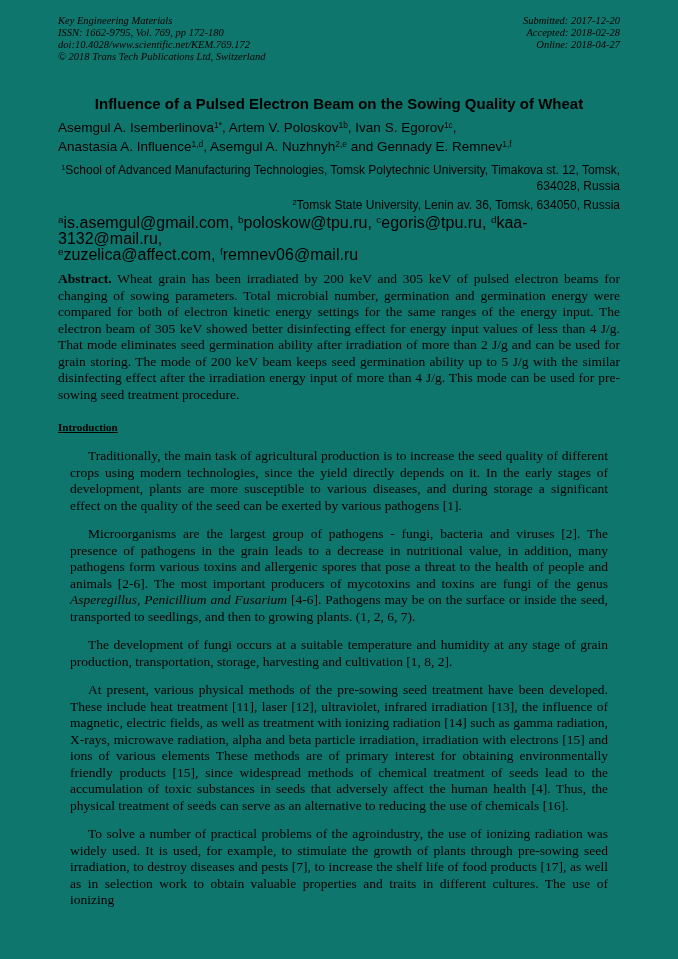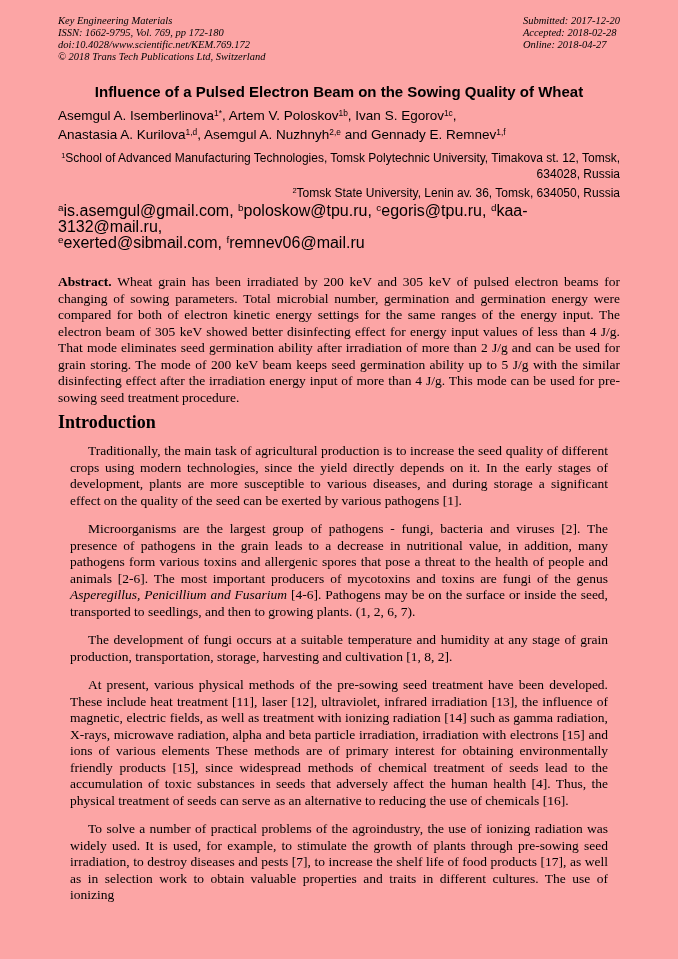--- a/index.html
+++ b/index.html
@@ -1,41 +1,41 @@
 <!DOCTYPE html>
 <html><head>
 <meta charset="utf-8">
 <style>
   html, body { margin: 0; padding: 0; background: #888; }
   .page {
     position: relative;
     width: 678px;
     height: 959px;
     margin: 0 auto;
-    background: #fca5a5;
+    background: #0f766e;
     color: #000000;
     overflow: hidden;
     box-sizing: border-box;
     padding: 15px 58px 0 58px;
     font-family: "Liberation Serif", serif;
   }
   
   .jheader {
     display: flex;
     justify-content: space-between;
     font-family: "Liberation Serif", serif;
     font-style: italic;
     font-size: 10.5px;
     line-height: 12px;
   }
   .jheader .left  { text-align: left; }
-  .jheader .right { }
+  .jheader .right { text-align: right; }
   
   .title {
-    margin-top: 20px;
+    margin-top: 32px;
     text-align: center;
     font-family: "Liberation Sans", sans-serif;
     font-weight: bold;
     font-size: 15px;
     line-height: 18px;
   }
   .authors {
     margin-top: 5px;
     text-align: left;
     font-family: "Liberation Sans", sans-serif;
@@ -59,30 +59,31 @@
   }
   .keywords {
     margin-top: 16px;
     text-align: justify;
     font-family: "Liberation Sans", sans-serif;
     font-size: 11.8px;
     line-height: 16px;
   }
   
   .abstract {
-    margin-top: 23px;
+    margin-top: 8px;
     text-align: justify;
     font-size: 13.5px;
     line-height: 16.5px;
   }
   .section-heading {
-    margin-top: 8px;
+    margin-top: 16px;
     font-weight: bold;
-    font-size: 18px;
+    font-size: 11px;
     line-height: 17px;
+    text-decoration: underline;
   }
   .body-paragraphs { margin-top: 3px; }
   .body-paragraphs p {
     margin: 12px;
     text-align: justify;
     text-indent: 18px;
     font-size: 13.5px;
     line-height: 16.5px;
   }
   .b { font-weight: bold; }
@@ -110,29 +111,29 @@
       <div>Submitted: 2017-12-20</div>
       <div>Accepted: 2018-02-28</div>
       <div>Online: 2018-04-27</div>
     </div>
   </div>
 
   <div class="title">Influence of a Pulsed Electron Beam on the Sowing Quality of Wheat</div>
 
   <div class="authors">
     <div><span>Asemgul A. Isemberlinova</span><span class="sup">1*</span><span>, Artem V. Poloskov</span><span class="sup">1b</span><span>, Ivan S. Egorov</span><span class="sup">1c</span><span>,</span></div>
-    <div><span>Anastasia A. Kurilova</span><span class="sup">1,d</span><span>, Asemgul A. Nuzhnyh</span><span class="sup">2,e</span><span> and Gennady E. Remnev</span><span class="sup">1,f</span></div>
+    <div><span>Anastasia A. Influence</span><span class="sup">1,d</span><span>, Asemgul A. Nuzhnyh</span><span class="sup">2,e</span><span> and Gennady E. Remnev</span><span class="sup">1,f</span></div>
   </div>
 
   <div class="affil"><span class="sup">1</span><span>School of Advanced Manufacturing Technologies, Tomsk Polytechnic University, Timakova st. 12, Tomsk, 634028, Russia</span></div>
   <div class="affil affil2"><span class="sup">2</span><span>Tomsk State University, Lenin av. 36, Tomsk, 634050, Russia</span></div>
 
   <div class="emails">
     <div><span class="sup">a</span><span>is.asemgul@gmail.com, </span><span class="sup">b</span><span>poloskow@tpu.ru, </span><span class="sup">c</span><span>egoris@tpu.ru, </span><span class="sup">d</span><span>kaa-3132@mail.ru,</span></div>
-    <div><span class="sup">e</span><span>exerted@sibmail.com, </span><span class="sup">f</span><span>remnev06@mail.ru</span></div>
+    <div><span class="sup">e</span><span>zuzelica@affect.com, </span><span class="sup">f</span><span>remnev06@mail.ru</span></div>
   </div>
 
 
   <div class="abstract"><span class="b">Abstract.</span><span> Wheat grain has been irradiated by 200 keV and 305 keV of pulsed electron beams for changing of sowing parameters. Total microbial number, germination and germination energy were compared for both of electron kinetic energy settings for the same ranges of the energy input. The electron beam of 305 keV showed better disinfecting effect for energy input values of less than 4 J/g. That mode eliminates seed germination ability after irradiation of more than 2 J/g and can be used for grain storing. The mode of 200 keV beam keeps seed germination ability up to 5 J/g with the similar disinfecting effect after the irradiation energy input of more than 4 J/g. This mode can be used for pre-sowing seed treatment procedure.</span></div>
 
   <div class="section-heading">Introduction</div>
 
   <div class="body-paragraphs">
     <p><span>Traditionally, the main task of agricultural production is to increase the seed quality of different crops using modern technologies, since the yield directly depends on it. In the early stages of development, plants are more susceptible to various diseases, and during storage a significant effect on the quality of the seed can be exerted by various pathogens [1].</span></p>
     <p><span>Microorganisms are the largest group of pathogens - fungi, bacteria and viruses [2]. The presence of pathogens in the grain leads to a decrease in nutritional value, in addition, many pathogens form various toxins and allergenic spores that pose a threat to the health of people and animals [2-6]. The most important producers of mycotoxins and toxins are fungi of the genus </span><span class="i">Asperegillus, Penicillium and Fusarium</span><span> [4-6]. Pathogens may be on the surface or inside the seed, transported to seedlings, and then to growing plants. (1, 2, 6, 7).</span></p>

